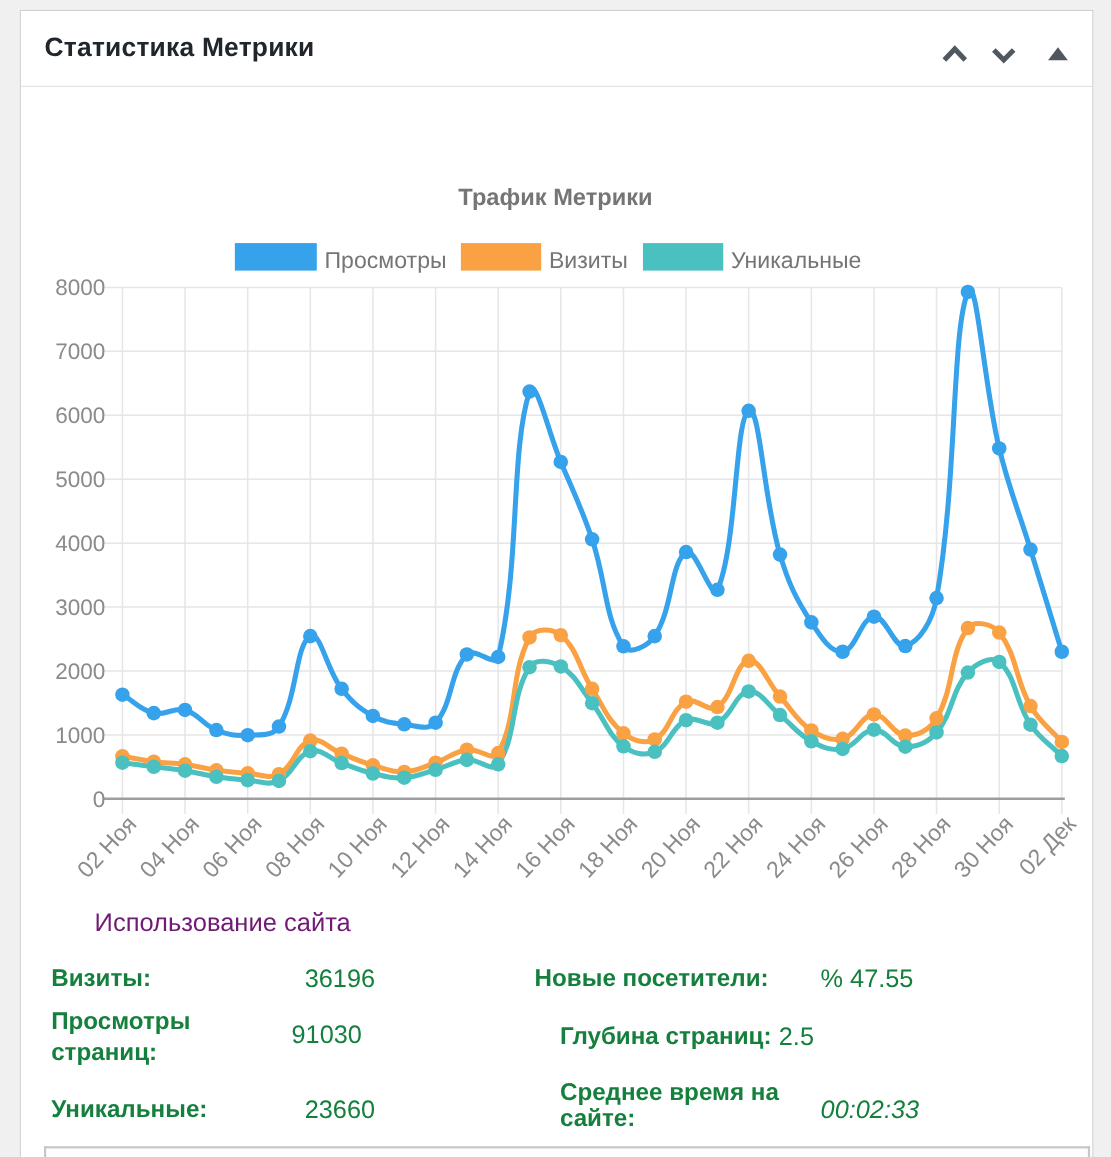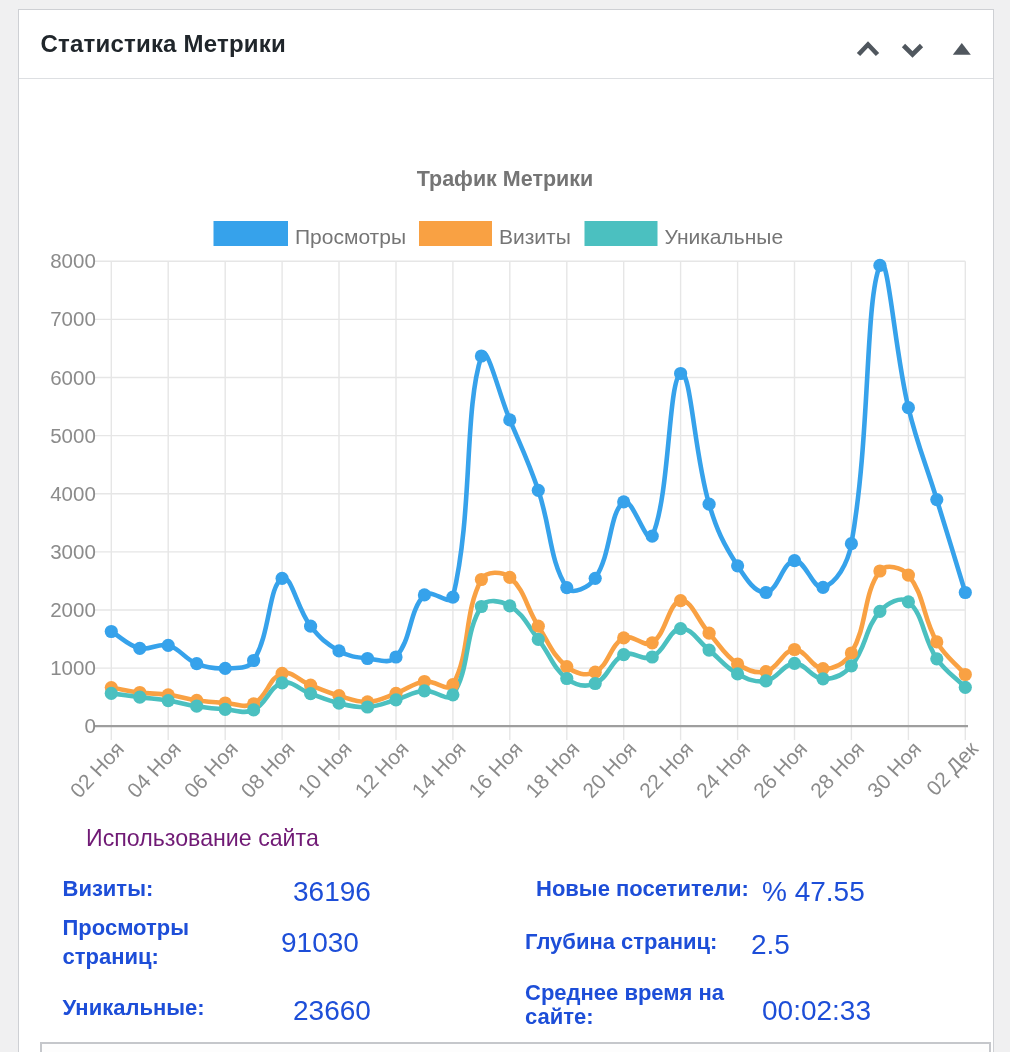--- a/index.html
+++ b/index.html
@@ -2,23 +2,23 @@
 <html><head><meta charset="utf-8">
 <style>
   html,body{margin:0;padding:0;}
   body{width:1010px;height:1052px;background:#f0f0f1;font-family:"Liberation Sans",sans-serif;position:relative;overflow:hidden;}
   .postbox{position:absolute;left:18px;top:9px;width:976px;height:1200px;background:#fff;border:1px solid #ced0d4;box-sizing:border-box;}
   .pb-head{position:absolute;left:0;top:0;right:0;height:68px;border-bottom:1px solid #dddfe2;padding-left:27px;}
   .pb-title{position:absolute;left:21.5px;top:0;line-height:68px;font-size:24px;font-weight:bold;color:#20262b;letter-spacing:0.2px;}
   .sel{position:absolute;left:25px;top:90px;width:191px;height:48px;border:2px solid #8c8f94;border-radius:8px;box-sizing:border-box;background:#fff;}
   .sel span{position:absolute;left:12px;top:0;line-height:45px;font-size:25px;color:#32373c;}
   .chartsvg{position:absolute;left:0;top:0;}
-  .stats{position:absolute;font-size:22px;color:#1d4ed8;margin-left:16px;}
+  .stats{position:absolute;font-size:22px;color:#15803d;}
   .b{font-weight:bold;}
-  .v{font-size:28px;}
+  .v{font-size:23px;}
   .usage{position:absolute;left:43px;top:825px;font-size:23.2px;color:#701a75;margin-left:43px;}
   .nextbox{position:absolute;left:40px;top:1041.5px;width:951px;height:30px;border:2px solid #c5c7cb;border-bottom:none;background:#fdfdfd;box-sizing:border-box;}
 </style></head>
 <body>
   <div class="postbox">
     <div class="pb-head">
       <div class="pb-title">Статистика Метрики</div>
       <svg width="974" height="68" style="position:absolute;left:0;top:0">
         <polyline points="839.5,44.5 849,34.5 858.5,44.5" fill="none" stroke="#50575e" stroke-width="4.6"></polyline>
         <polyline points="884.5,35.5 893.5,44.5 902.5,35.5" fill="none" stroke="#50575e" stroke-width="4.6"></polyline>
@@ -190,22 +190,22 @@
       <text transform="translate(751.6,750) rotate(-47)" text-anchor="end">24 Ноя</text>
       <text transform="translate(808.5,750) rotate(-47)" text-anchor="end">26 Ноя</text>
       <text transform="translate(865.4,750) rotate(-47)" text-anchor="end">28 Ноя</text>
       <text transform="translate(922.4,750) rotate(-47)" text-anchor="end">30 Ноя</text>
       <text transform="translate(979.3,750) rotate(-47)" text-anchor="end">02 Дек</text>
     </g>
   </svg>
   <div class="usage">Использование сайта</div>
   <div class="stats b" style="left:46.5px;top:876.3px;">Визиты:</div>
   <div class="stats v" style="left:277px;top:876.3px;">36196</div>
-  <div class="stats b" style="left:520px;top:876.3px;">Новые посетители:</div>
+  <div class="stats b" style="left:486px;top:876.3px;">Новые посетители:</div>
   <div class="stats v" style="left:746px;top:876.3px;">% 47.55</div>
   <div class="stats b" style="left:46.5px;top:913px;line-height:29px;">Просмотры<br>страниц:</div>
   <div class="stats v" style="left:265px;top:927px;">91030</div>
   <div class="stats b" style="left:509px;top:929px;">Глубина страниц:</div>
-  <div class="stats v" style="left:735px;top:929px;text-align:right;">2.5</div>
+  <div class="stats v" style="left:708px;top:929px;text-align:right;">2.5</div>
   <div class="stats b" style="left:46.5px;top:995px;">Уникальные:</div>
   <div class="stats v" style="left:277px;top:995px;text-align:center;">23660</div>
   <div class="stats b" style="left:509px;top:981px;line-height:24px;">Среднее время на<br>сайте:</div>
-  <div class="stats v" style="left:746px;top:994.5px;">00:02:33</div>
+  <div class="stats v" style="left:746px;top:994.5px;font-style:italic;">00:02:33</div>
   <div class="nextbox"></div>
 </body></html>

